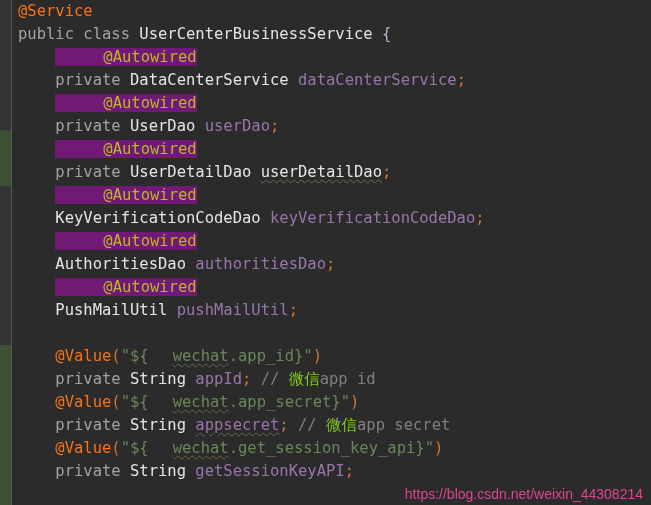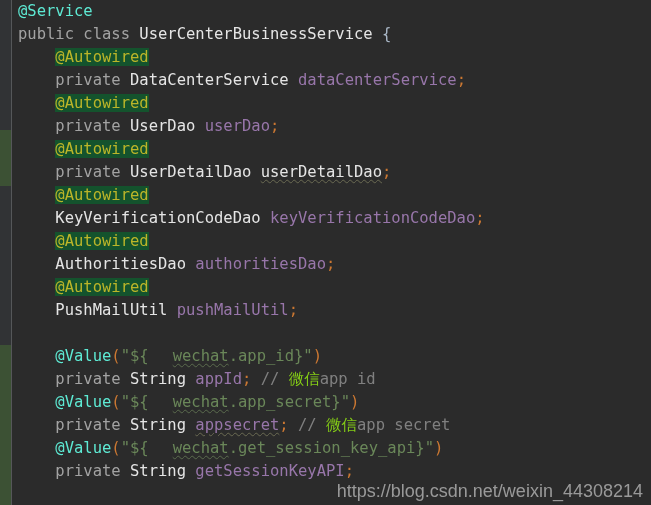--- a/index.html
+++ b/index.html
@@ -52,22 +52,22 @@
   .line {
     height: 23px;
     padding-left: 6px;
     box-sizing: border-box;
   }
 
   
   .kw        { color: #a3a3a3; }      
   .type      { color: #e5e5e5; }      
   .field     { color: #9876aa; }      
-  .anno      { color: #5eead4; }      
-  .annohl    { color: #bbb529; background: #14532d; }
+  .anno      { color: #f97316; }      
+  .annohl    { color: #bbb529; background: #701a75; padding-left: 48px; }
   .punc      { color: #cc7832; }      
   .brace     { color: #a9b7c6; }
   .str       { color: #6a8759; }
   .comment   { color: #808080; }
   .cjk       { color: #84cc16; font-family: "DejaVu Sans", "Liberation Sans", sans-serif; }
 
   .wavy {
     text-decoration: underline wavy;
     text-decoration-color: #6a6a52;
     text-decoration-thickness: 1px;
@@ -80,22 +80,22 @@
     text-underline-offset: 2px;
     margin-left: 24px;
   }
 
   
   .watermark {
     position: absolute;
     right: 8px;
     bottom: 3px;
     font-family: "Liberation Sans", sans-serif;
-    font-size: 18px;
-    color: #a3a3a3;
+    font-size: 14px;
+    color: #ec4899;
     opacity: 0.92;
     white-space: nowrap;
   }
 </style>
 </head>
 <body>
 
 <div id="root">
 
   <div class="gutter"></div>

